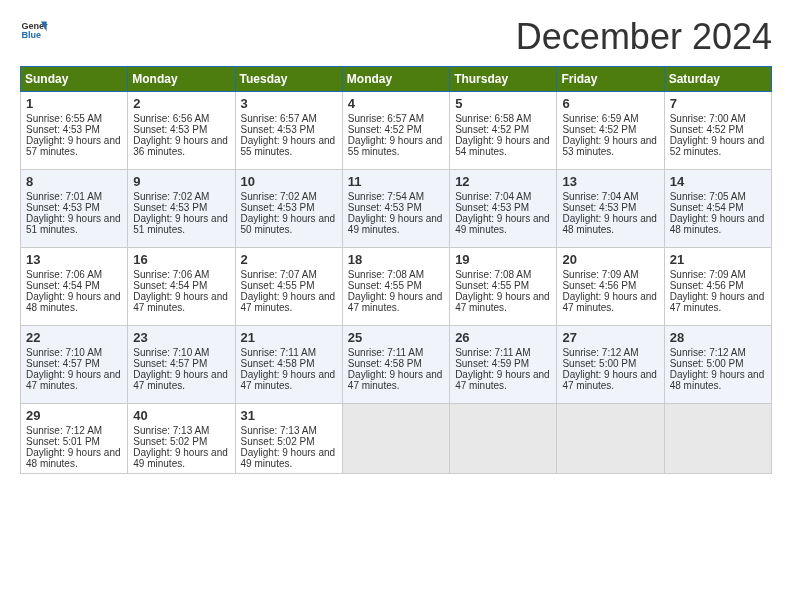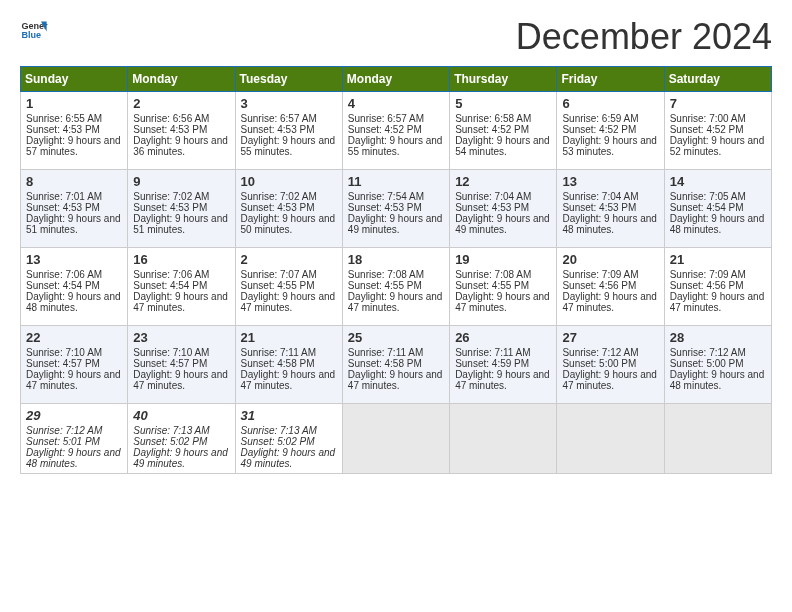--- a/index.html
+++ b/index.html
@@ -75,21 +75,20 @@
       font-size: 13px;
       font-weight: bold;
       display: block;
       margin-bottom: 2px;
     }
     .empty-cell {
       background: #e8e8e8 !important;
     }
     .last-row td {
       height: 65px;
-      font-style: italic;
     }
   </style>
 </head>
 <body>
 
 <div class="page">
   <div class="header">
     <div class="logo">
       <svg class="logo-icon" viewBox="0 0 40 40" xmlns="http://www.w3.org/2000/svg">
         <text x="2" y="18" font-size="13" font-weight="bold" fill="#333">General</text>

